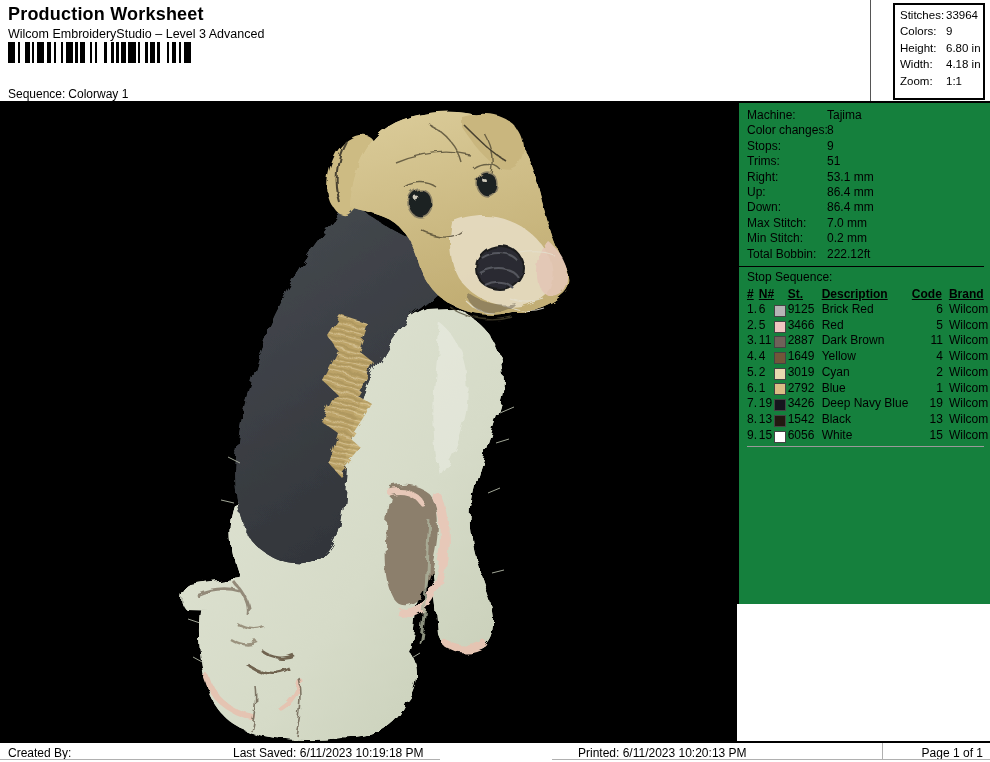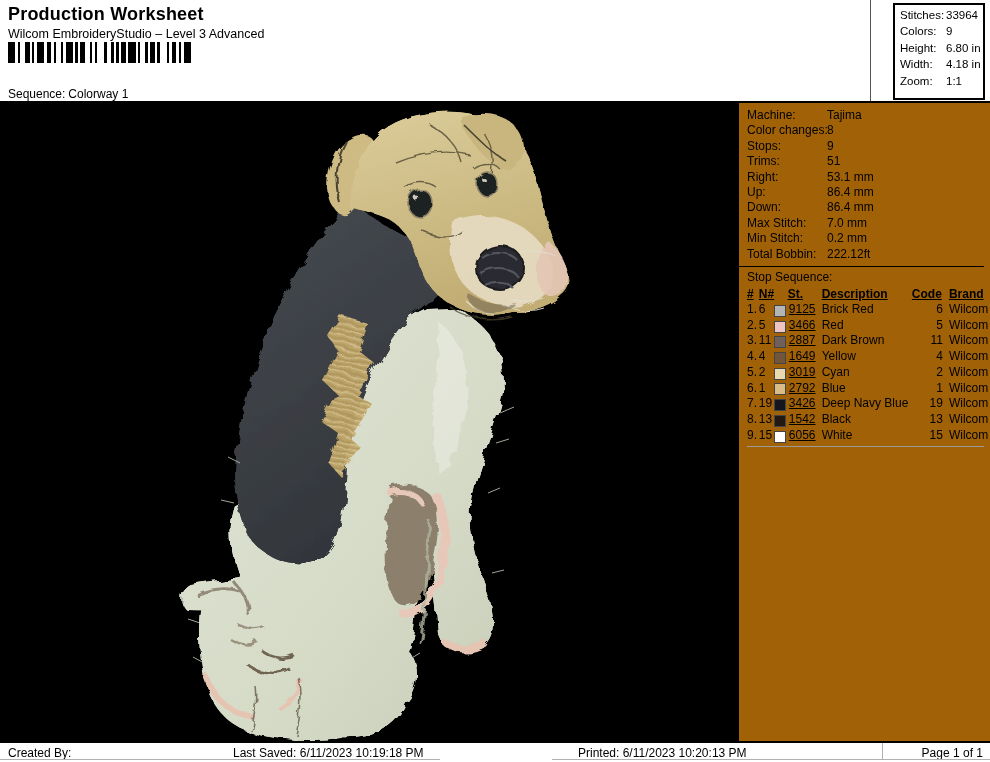--- a/index.html
+++ b/index.html
@@ -23,33 +23,33 @@
   .stats-box{position:absolute;left:893px;top:3px;width:92px;height:97px;
              border:2px solid #000;box-sizing:border-box;padding:2px 0 0 5px;
              font-size:11.5px;line-height:16.4px;}
   .stats-box .k{display:inline-block;width:46px;}
 
   
   .canvas{position:absolute;left:0;top:103px;width:737px;height:638px;background:#000;overflow:hidden;}
   .canvas svg{position:absolute;left:0;top:0;}
 
   
-  .panel{position:absolute;left:737px;top:103px;width:253px;height:638px;background:#a16207;
+  .panel{position:absolute;left:737px;top:103px;width:253px;height:501px;background:#15803d;
          border-left:2px solid #000;box-sizing:border-box;padding:5px 0 0 8px;font-size:12px;}
   .detail-row{line-height:15.4px;white-space:nowrap;}
   .detail-row .k{display:inline-block;width:80px;}
   .panel-rule{border-top:1.5px solid #000;margin:4px 6px 2px -8px;padding-left:8px;}
   .stop-title{line-height:17px;}
   table.stops{border-collapse:collapse;font-size:12px;margin-top:1px;}
   table.stops th{font-weight:bold;text-decoration:underline;text-align:left;padding:0;line-height:15px;}
   table.stops td{padding:0;height:15.7px;line-height:15.7px;white-space:nowrap;}
   .c-num{width:15px;}
   .c-n{width:14px;}
   .c-sw{width:16px;}
-  .c-st{width:33px;text-align:center;text-decoration:underline;}
+  .c-st{width:33px;text-align:left;}
   th.c-st{text-align:right;}
   .c-desc{width:96px;padding-left:5px !important;}
   .c-code{width:33px;text-align:right;}
   th.c-code{text-align:right;}
   .c-brand{width:44px;padding-left:6px !important;}
   .swatch{width:10px;height:10px;border:1px solid #444;margin-top:2px;}
   .table-rule{border-top:1px solid #9a9a9a;margin:3px 6px 0 0;}
 
   
   .footer{position:absolute;left:0;top:741px;width:990px;height:21px;background:#fff;

